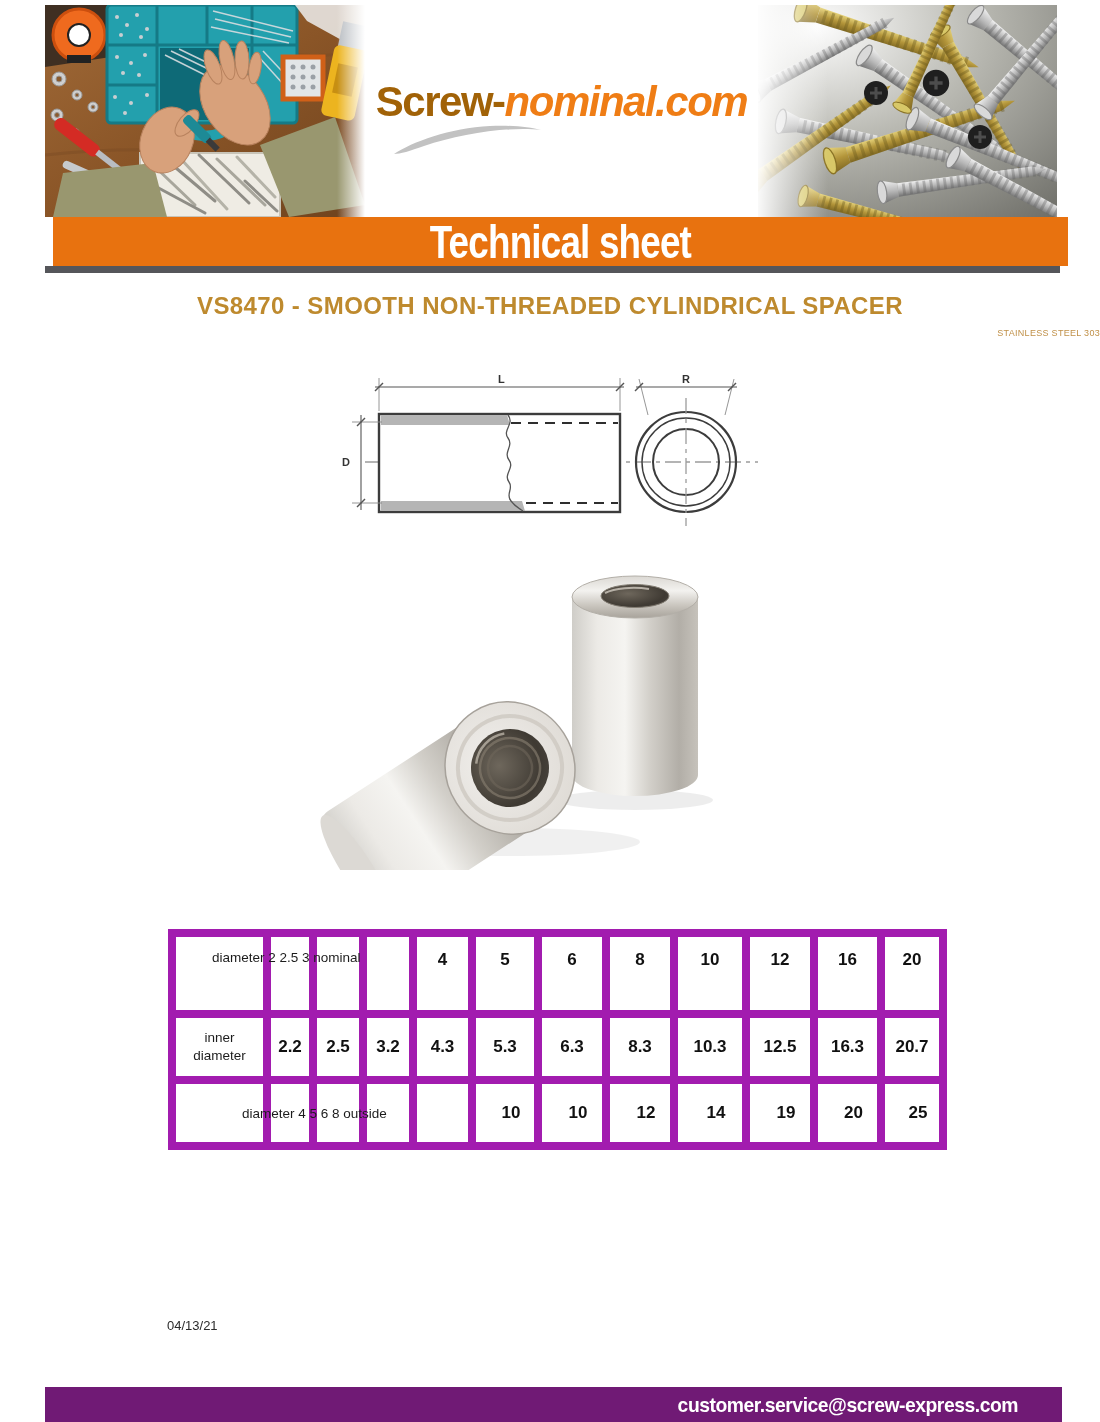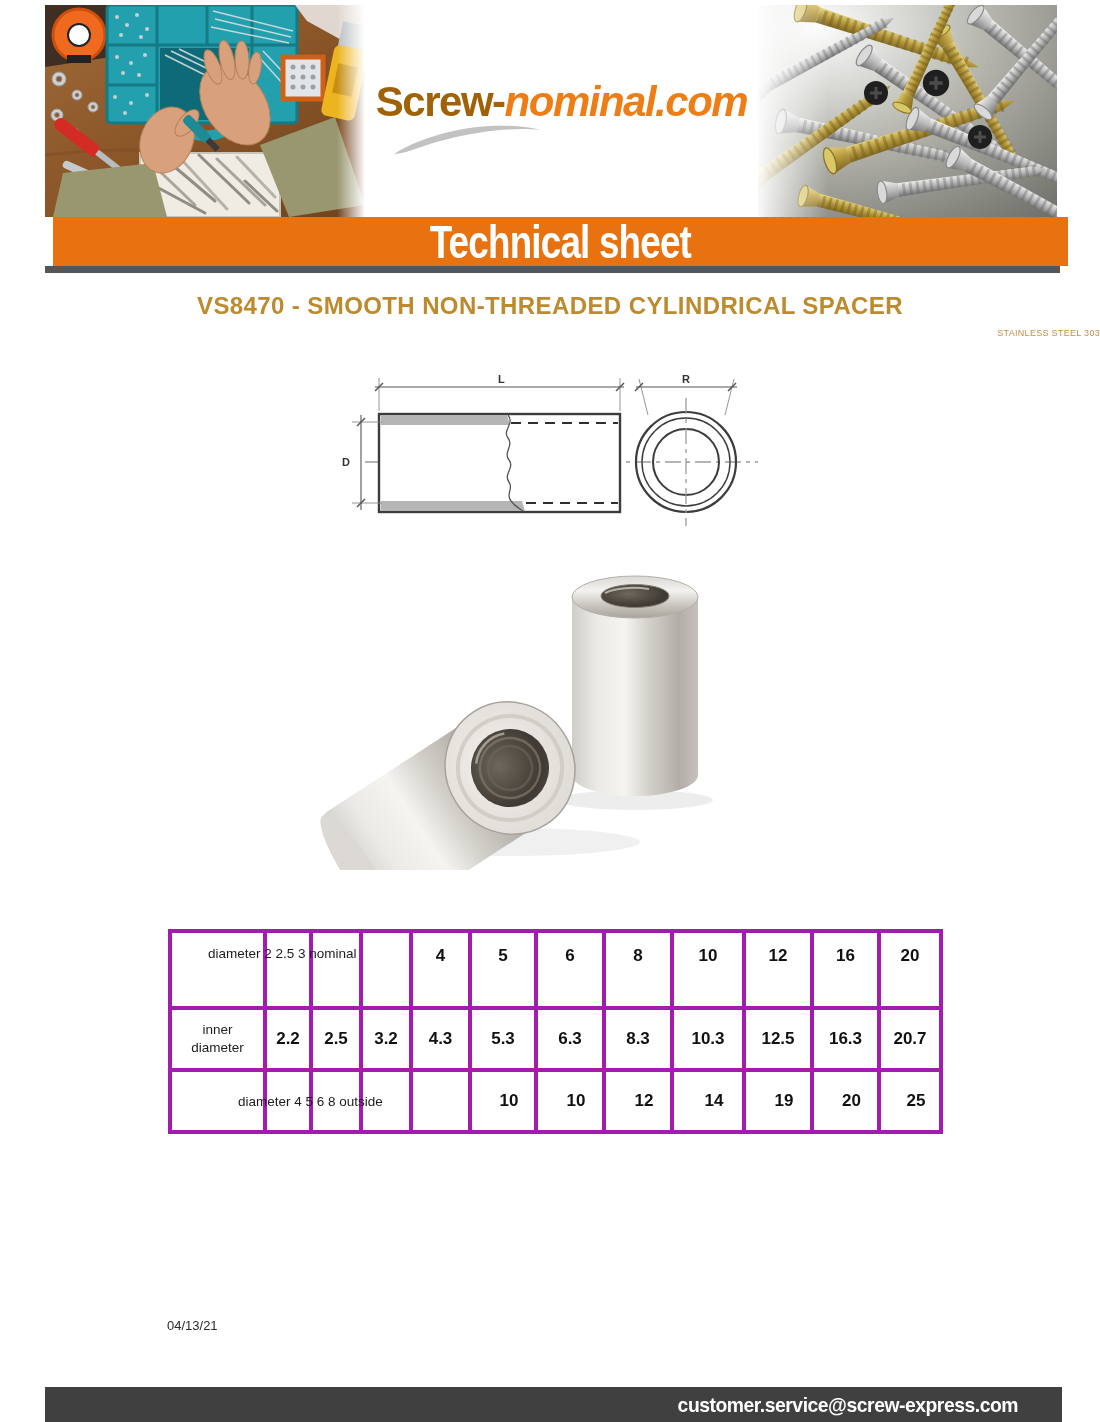--- a/index.html
+++ b/index.html
@@ -21,34 +21,34 @@
                display:inline-block;transform:scaleX(.8);transform-origin:center;}
   .gray-sep{position:absolute;left:45px;top:266px;width:1015px;height:7px;background:#55565a;}
 
   .product-title{position:absolute;left:0;top:292px;width:1100px;text-align:center;
                  color:#be8a2e;font-size:24px;font-weight:bold;letter-spacing:.4px;}
   .material{position:absolute;left:0;top:328px;width:1100px;text-align:right;
             color:#c09048;font-size:9px;letter-spacing:.3px;}
 
   
   .spec-table{position:absolute;left:168px;top:929px;border-collapse:collapse;table-layout:fixed;}
-  .spec-table td{border:4px solid #a21caf;background:#fff;text-align:center;padding:0;
+  .spec-table td{border:8px solid #a21caf;background:#fff;text-align:center;padding:0;
                  font-size:17px;font-weight:bold;color:#111;position:relative;}
   .spec-table tr.r1 td{height:60px;vertical-align:top;padding-top:13px;}
   .spec-table tr.r2 td{height:58px;vertical-align:middle;}
   .spec-table tr.r3 td{height:58px;vertical-align:middle;padding-left:12px;}
   .olabel{position:absolute;white-space:nowrap;z-index:3;font-weight:normal;
           font-size:13.5px;color:#1c1c1c;}
   .o1{left:36px;top:13px;}
   .o3{left:66px;top:50%;transform:translateY(-50%);}
   .lbl2{width:72px;margin:0 auto;font-weight:normal;font-size:13.5px;line-height:1.35;color:#1c1c1c;}
 
   .date{position:absolute;left:167px;top:1318px;font-size:13px;color:#2b2b2b;}
 
-  .footer{position:absolute;left:45px;top:1387px;width:1017px;height:35px;background:#404040;
+  .footer{position:absolute;left:45px;top:1387px;width:1017px;height:35px;background:#701a75;
           display:flex;align-items:center;justify-content:flex-end;padding:0;box-sizing:border-box;}
   .footer-email{color:#fff;font-size:21px;font-weight:bold;letter-spacing:-.5px;margin-right:44px;
                 display:inline-block;transform:scaleX(.92);transform-origin:right center;
                 text-decoration:none;}
 </style>
 </head>
 <body>
 
 <div class="page">
 

